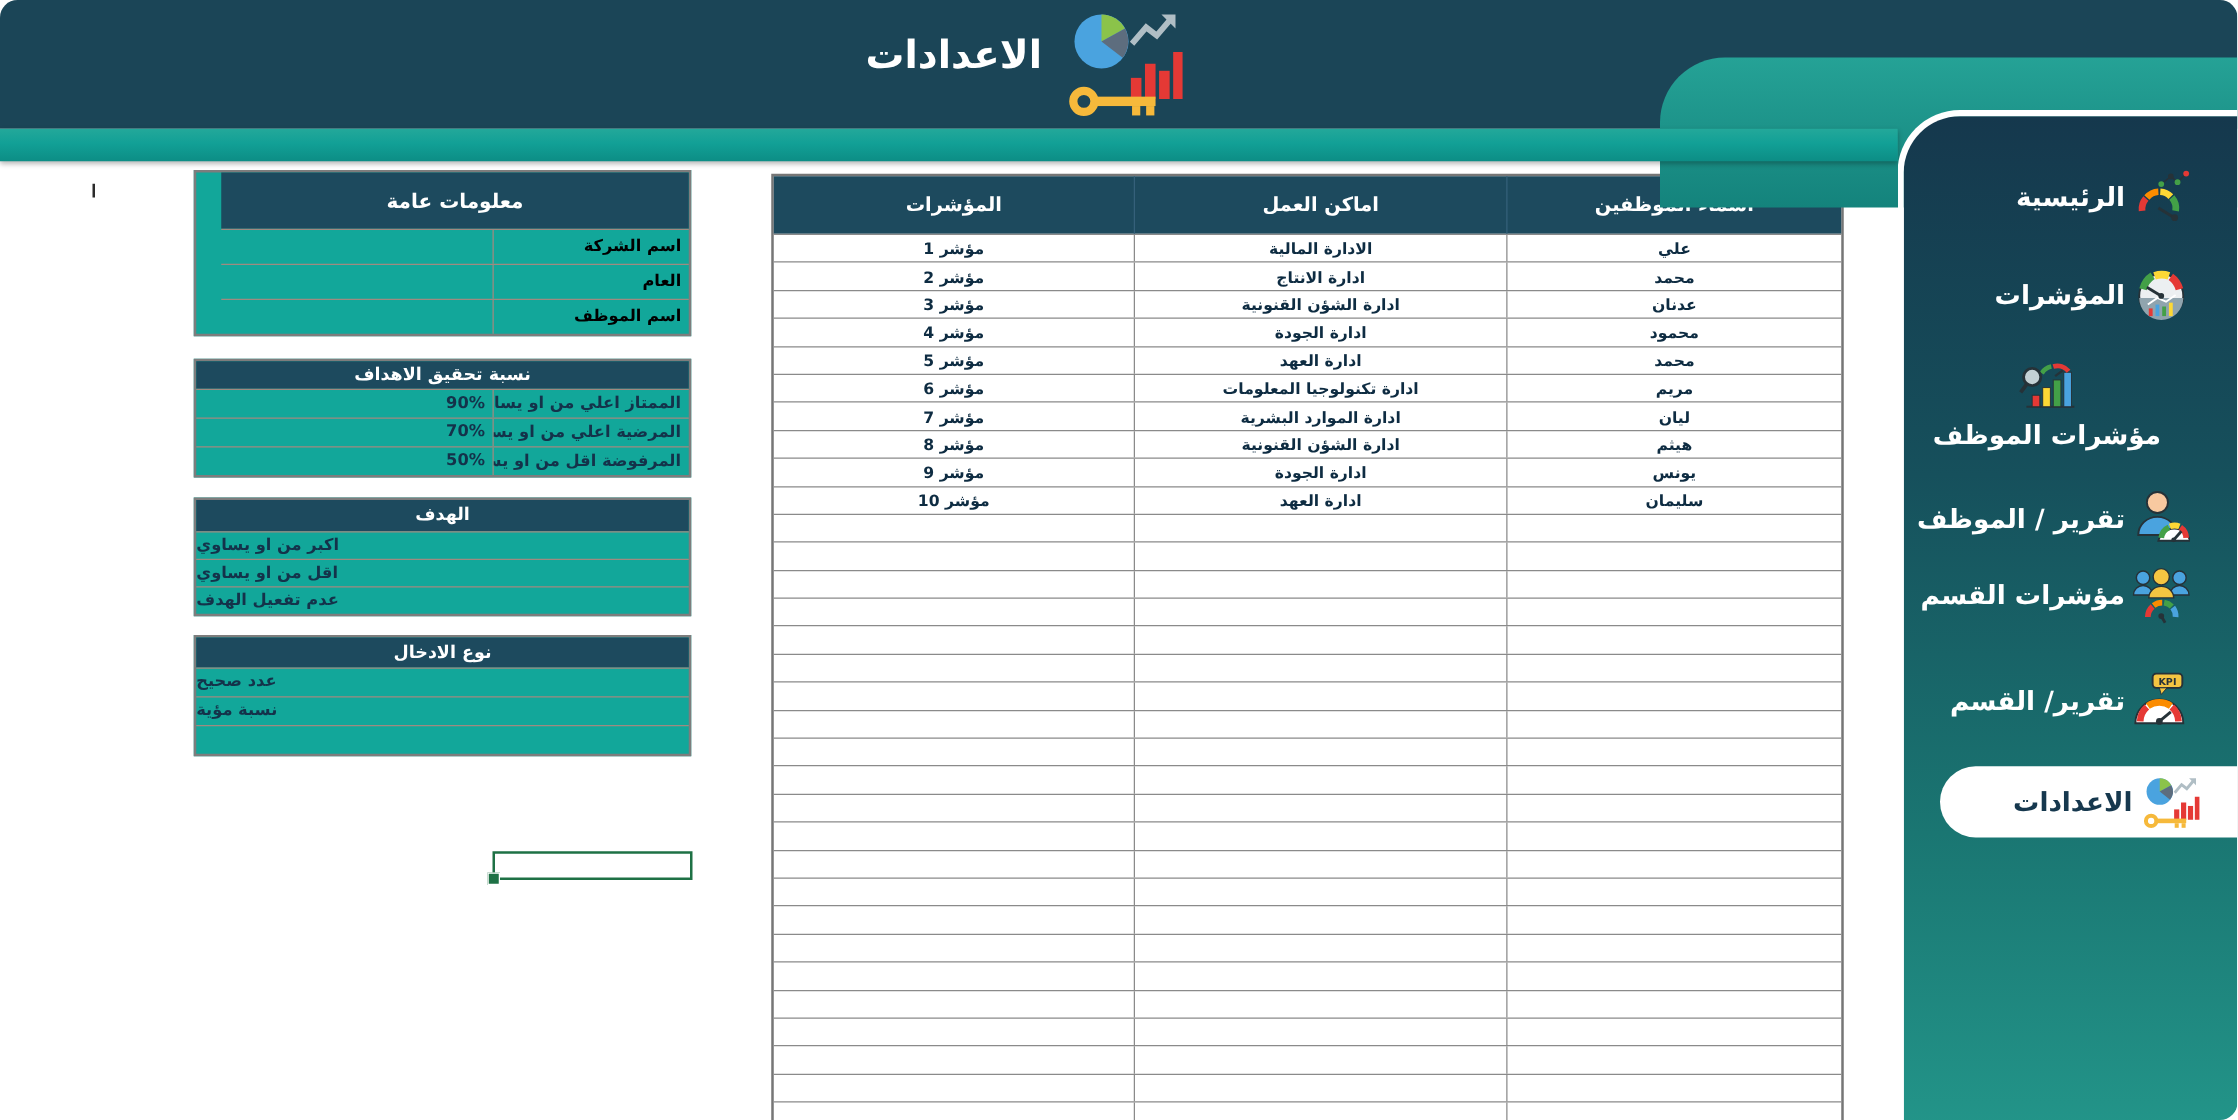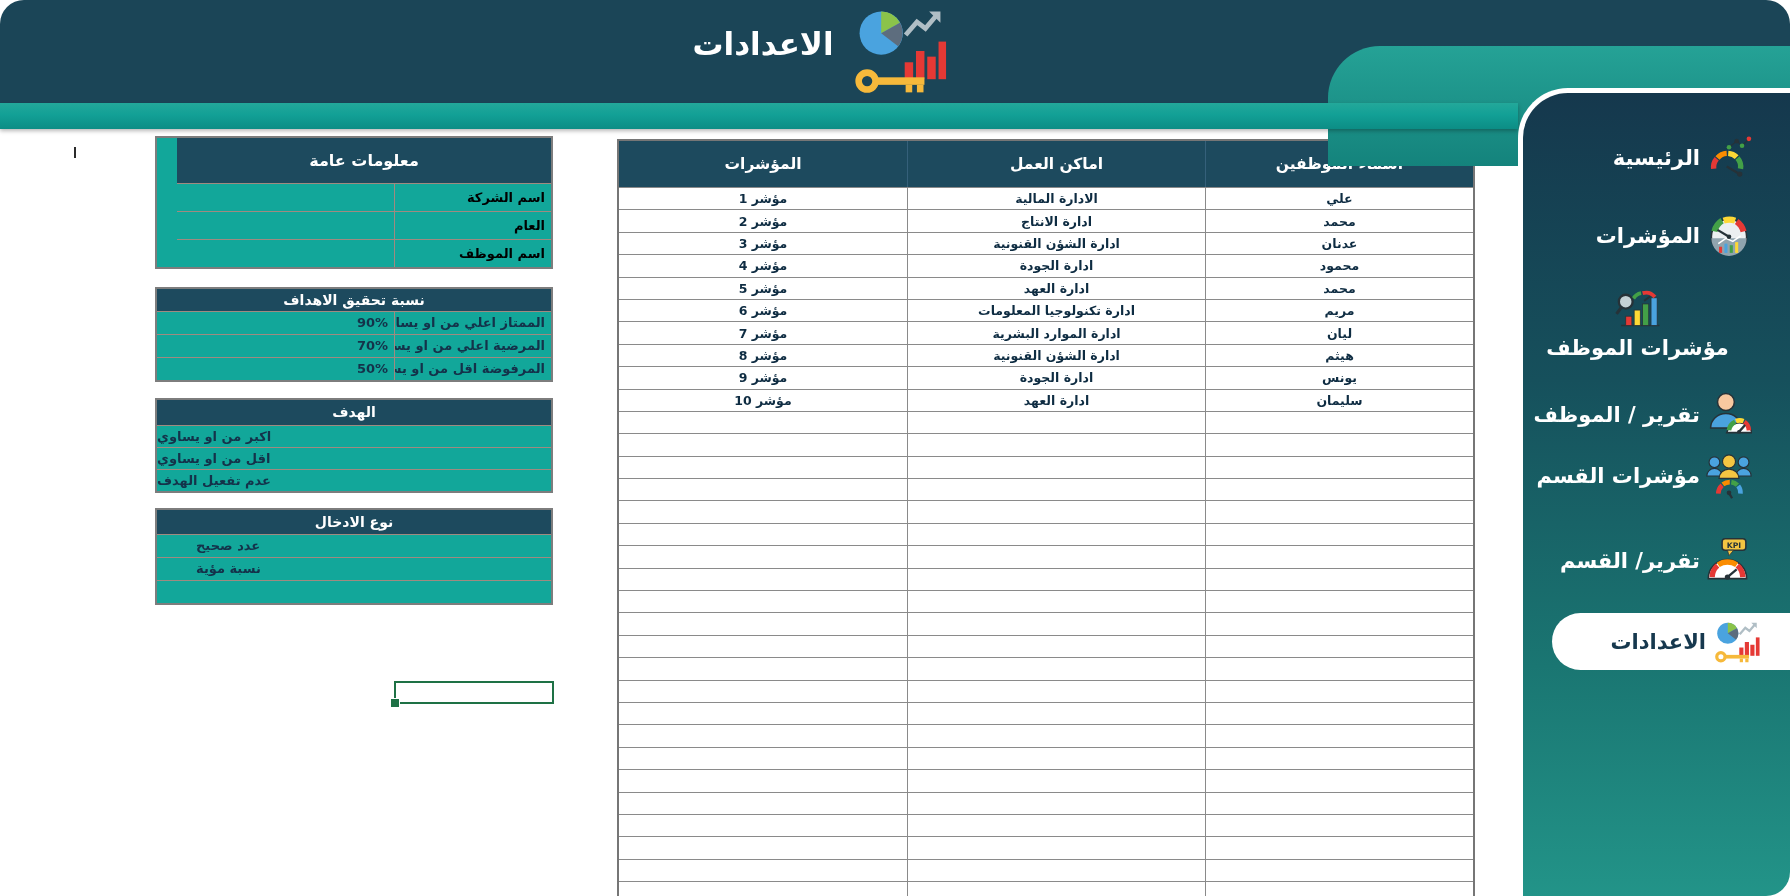--- a/index.html
+++ b/index.html
@@ -1,17 +1,17 @@
 <!DOCTYPE html>
 <html><head>
 <meta charset="utf-8">
 <style>
   html,body{margin:0;padding:0;background:#ffffff;}
   #canvas{position:relative;width:1790px;height:896px;overflow:hidden;background:#fff;
-          font-family:"DejaVu Sans","Liberation Sans",sans-serif;border-radius:24px;}
+          font-family:"DejaVu Sans","Liberation Sans",sans-serif;border-radius:14px;}
 
   
   .app-header{position:absolute;left:0;top:0;width:1790px;height:103px;background:#1b4557;z-index:3;}
   .app-title{position:absolute;left:633px;top:26px;width:260px;text-align:center;color:#fff;
              font-size:31px;font-weight:bold;direction:rtl;z-index:5;}
   .app-icon{position:absolute;left:852px;top:4px;width:96px;height:94px;z-index:5;}
 
   
   .teal-tab{position:absolute;left:1328px;top:46px;width:462px;height:120px;
             background:linear-gradient(180deg,#25a296,#14837c);border-top-left-radius:52px;z-index:4;}
@@ -41,21 +41,21 @@
   .lt-cell.rcol{border-left:1px solid #a08a80;}
   .t1 .lt-header{height:45px;line-height:45px;font-size:16px;}
   .t1 .lt-row{height:27px;line-height:27px;}
   .t1 .lt-cell{color:#000000;font-weight:bold;font-size:13px;text-align:right;}
   .t2 .lt-header{height:22px;line-height:22px;font-size:14px;}
   .t2 .lt-row{height:22px;line-height:22px;}
   .t2 .lt-cell{color:#14324a;font-weight:bold;font-size:13px;text-align:right;}
   .t3 .lt-header{height:25px;line-height:25px;font-size:14px;}
   .t3 .lt-row{height:21px;line-height:21px;color:#14324a;font-weight:bold;font-size:13px;}
   .t4 .lt-header{height:24px;line-height:24px;font-size:14px;}
-  .t4 .lt-row{height:22px;line-height:22px;color:#14324a;font-weight:bold;font-size:13px;padding-left:39px;}
+  .t4 .lt-row{height:22px;line-height:22px;color:#14324a;font-weight:bold;font-size:13px;}
 
   
   .main-table{position:absolute;left:617px;top:139px;width:858px;border:2px solid #767676;
               box-sizing:border-box;background:#fff;z-index:1;}
   .mt-header{display:grid;grid-template-columns:268px 298px 288px;direction:rtl;height:46px;
              background:#1d4a5e;color:#fff;font-weight:bold;font-size:15.5px;}
   .mt-header .mt-cell{display:flex;align-items:center;justify-content:center;border-left:1px solid #35607a;}
   .mt-header .mt-cell:last-child{border-left:none;}
   .mt-row{display:grid;grid-template-columns:268px 298px 288px;direction:rtl;height:21.4px;
           border-top:1px solid #8a8a8a;}

